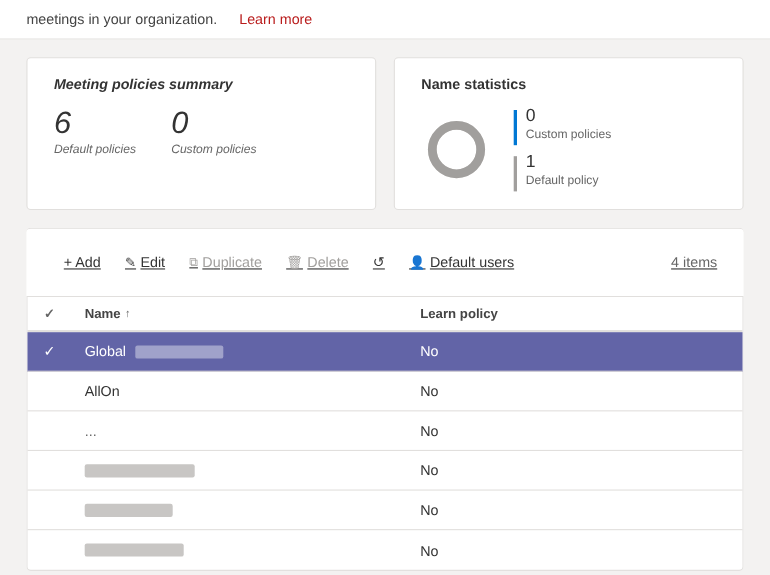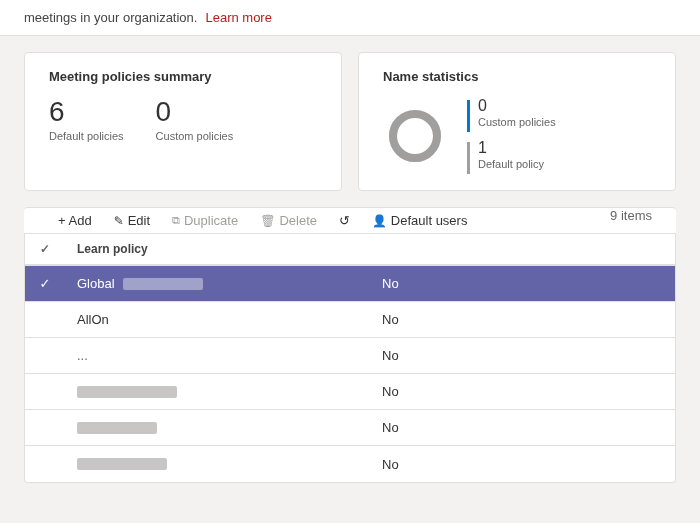--- a/index.html
+++ b/index.html
@@ -12,21 +12,21 @@
       min-height: 523px;
       overflow: hidden;
     }
 
     .top-bar {
       background: #fff;
       padding: 10px 24px 10px 24px;
       border-bottom: 1px solid #e1dfdd;
       display: flex;
       align-items: flex-end;
-      gap: 8px;
+      gap: 20px;
       font-size: 13px;
       color: #444;
     }
     .top-bar .learn-more {
       color: #b91c1c;
       text-decoration: none;
       cursor: pointer;
     }
 
     .summary-section {
@@ -38,20 +38,21 @@
 
     .summary-card {
       background: #fff;
       border: 1px solid #e1dfdd;
       border-radius: 4px;
       padding: 16px 24px;
       flex: 1;
     }
     .summary-card:first-child {
       margin-right: 16px;
+      font-style: italic;
     }
 
     .card-title {
       font-size: 13px;
       font-weight: 600;
       color: #333;
       margin-bottom: 14px;
     }
 
     .card-stats {
@@ -123,26 +124,27 @@
       font-size: 11px;
       color: #666;
       margin-top: 2px;
     }
 
     
     .toolbar {
       background: #fff;
       border-bottom: 1px solid #e1dfdd;
       border-top: 1px solid #e1dfdd;
-      padding: 0 24px;
-      display: flex;
-      align-items: flex-start;
+      padding: 18px 24px;
+      display: flex;
+      align-items: center;
       gap: 2px;
       margin: 0 24px;
       border-radius: 4px 4px 0 0;
+      text-decoration: underline;
     }
 
     .toolbar-btn {
       display: flex;
       align-items: center;
       gap: 4px;
       padding: 5px 10px;
       background: none;
       border: none;
       cursor: pointer;
@@ -316,30 +318,34 @@
     <span style="font-size:12px;">🗑</span>
     <span>Delete</span>
   </button>
   <button class="toolbar-btn">
     <span style="font-size:13px;">↺</span>
   </button>
   <button class="toolbar-btn">
     <span style="font-size:12px;">👤</span>
     <span>Default users</span>
   </button>
-  <span class="items-count">9 items</span>
+  <span class="items-count">4 items</span>
 </div>
 
 <div class="table-container">
 
   <div class="table-header">
     <div class="th check-col">
       <span style="color:#666; font-size:12px;">✓</span>
     </div>
     <div class="th">
+      <span>Name</span>
+      <span class="sort-arrow">↑</span>
+    </div>
+    <div class="th">
       <span>Learn policy</span>
     </div>
   </div>
 
   <div class="table-row selected">
     <div class="td check-col">
       <span class="check-mark">✓</span>
     </div>
     <div class="td">
       <span>Global</span>

